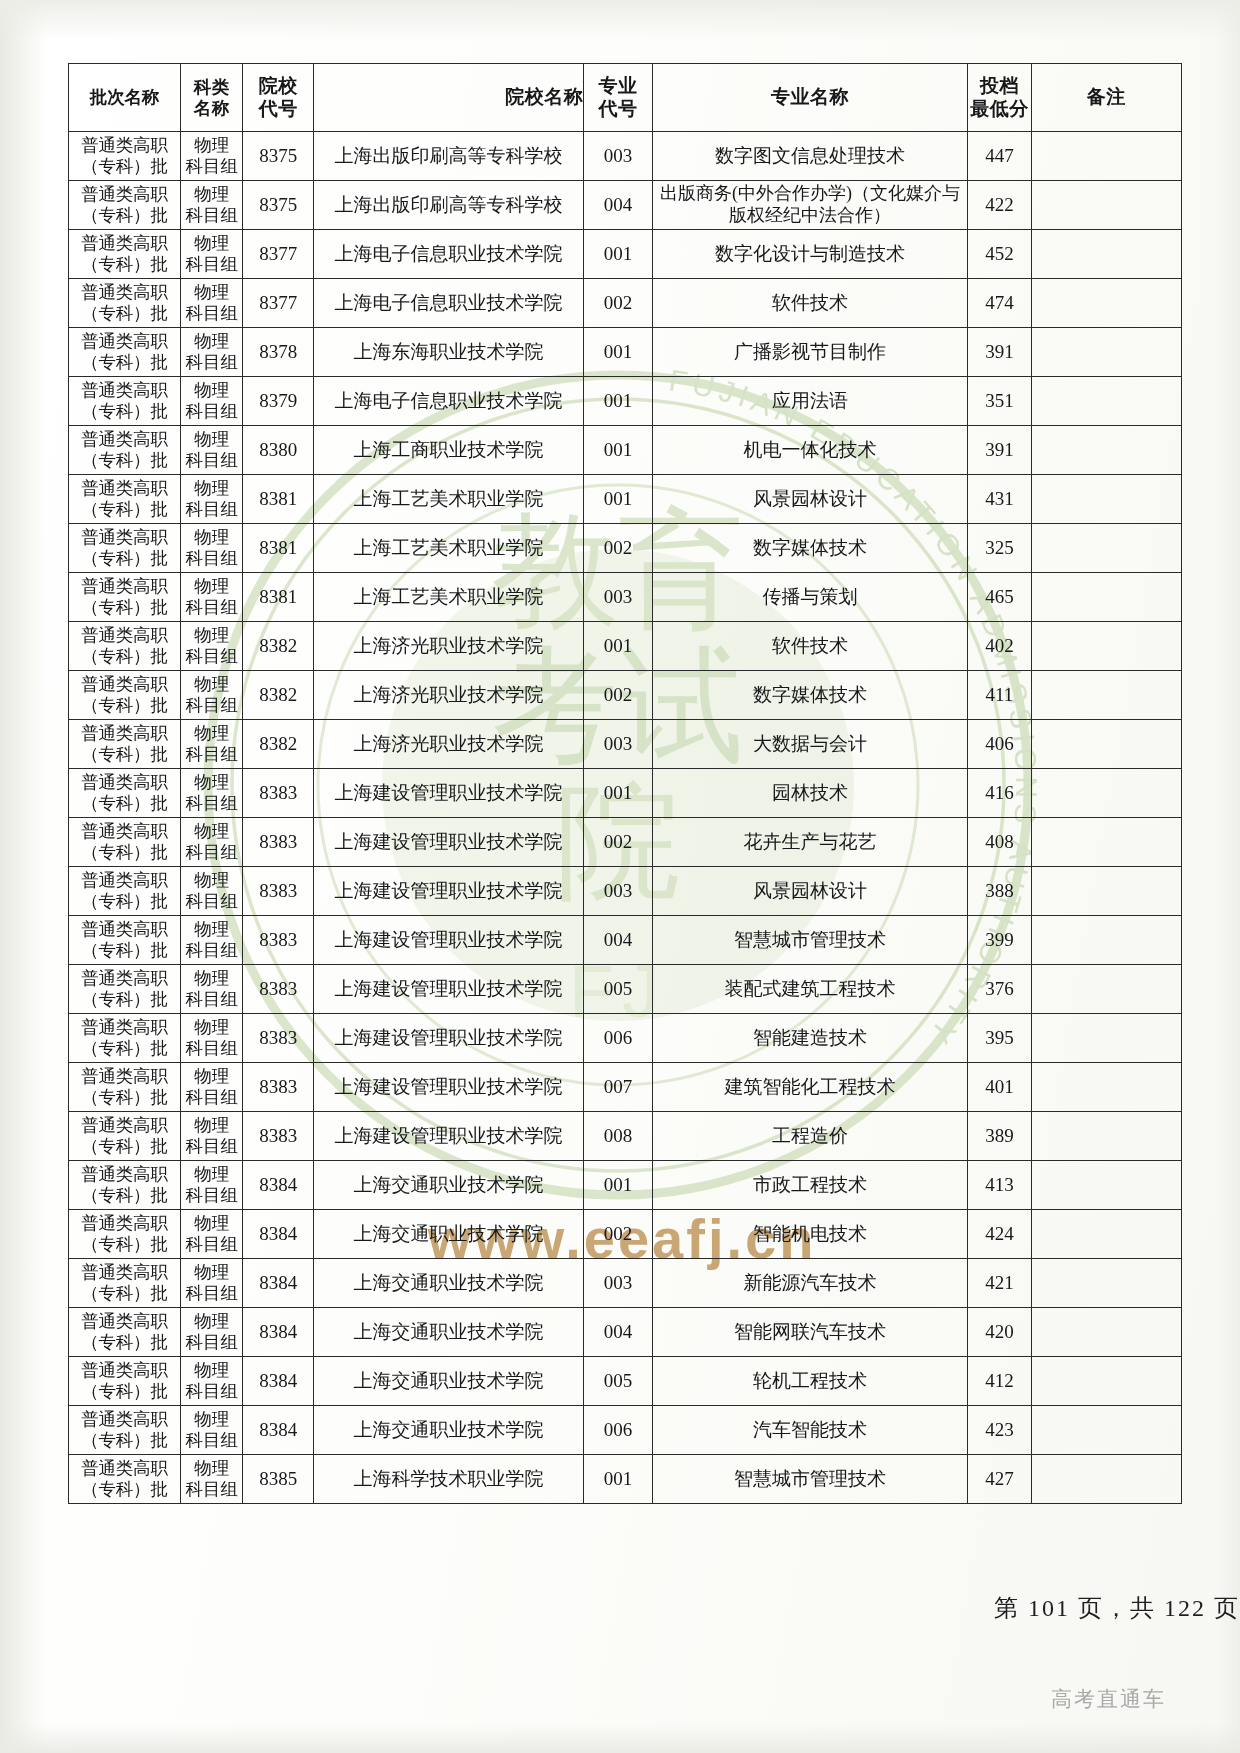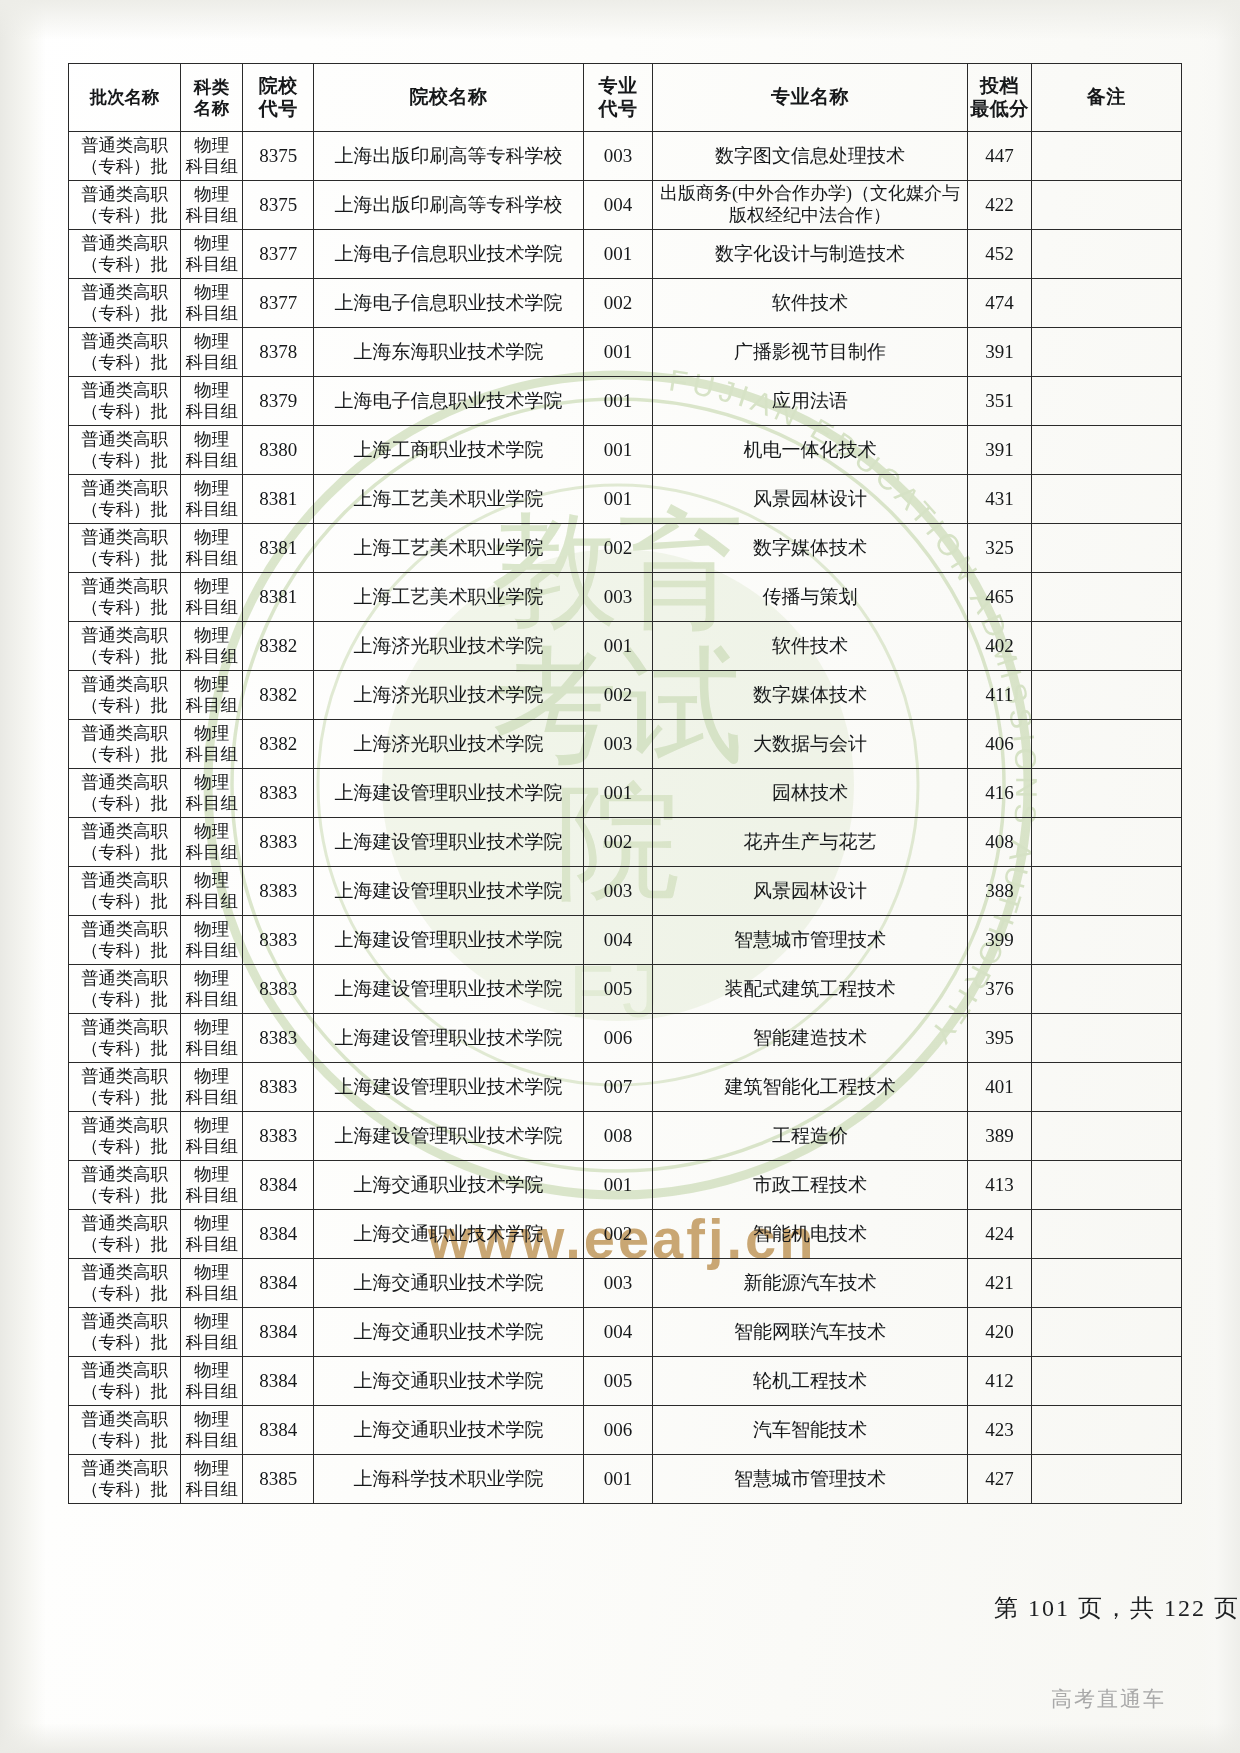--- a/index.html
+++ b/index.html
@@ -140,21 +140,21 @@
 <div class="wm-www">www.eeafj.cn</div>
 
 <table class="sheet">
   <thead>
     <tr>
       <th class="c-batch two-line">批次名称</th>
       <th class="c-subj two-line">科类
 名称</th>
       <th class="c-ucode two-line">院校
 代号</th>
-      <th class="c-uname" style="text-align:center;">院校名称</th>
+      <th class="c-uname" style="text-align:right;">院校名称</th>
       <th class="c-mcode two-line">专业
 代号</th>
       <th class="c-mname" style="">专业名称</th>
       <th class="c-score two-line">投档
 最低分</th>
       <th class="c-note">备注</th>
     </tr>
   </thead>
   <tbody id="table-body">
       <tr>

